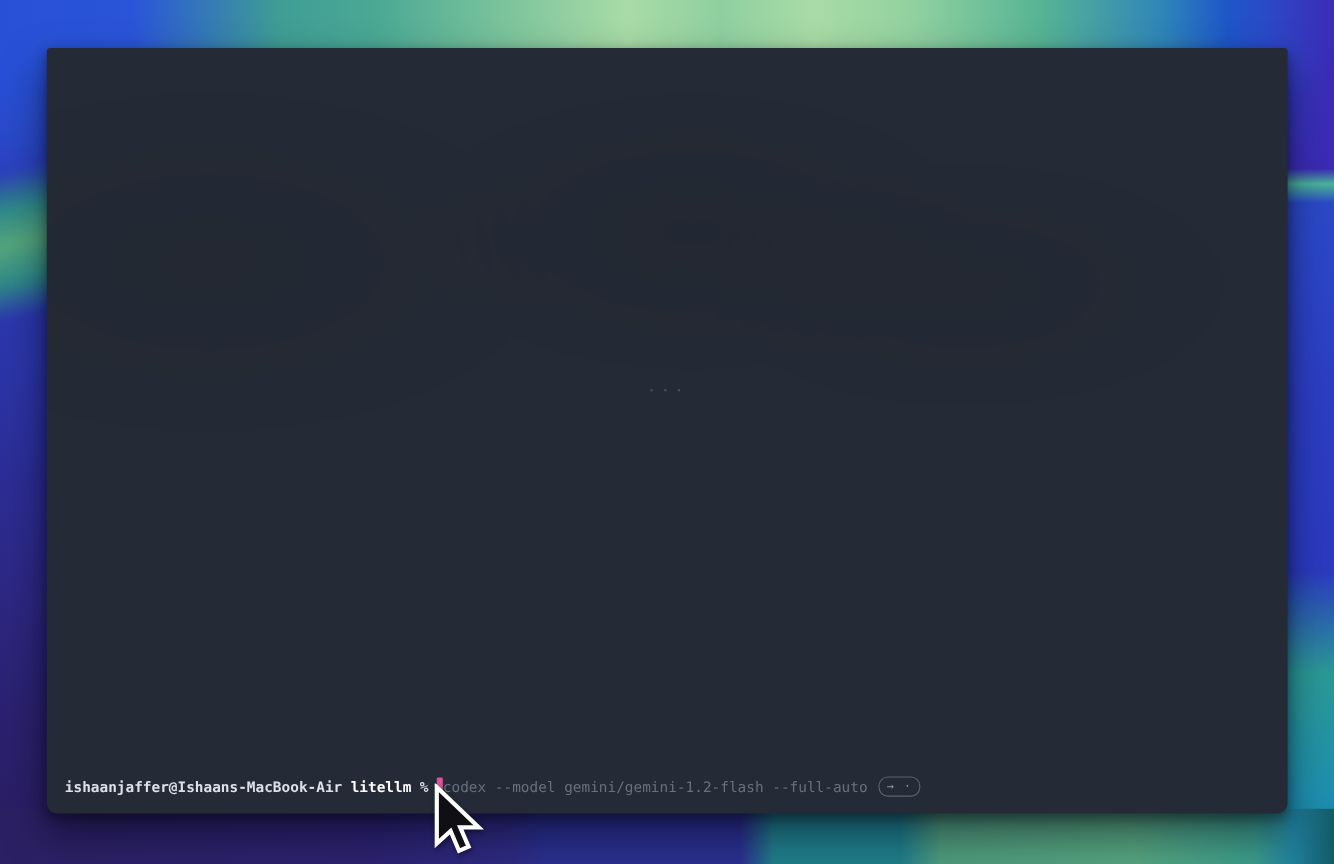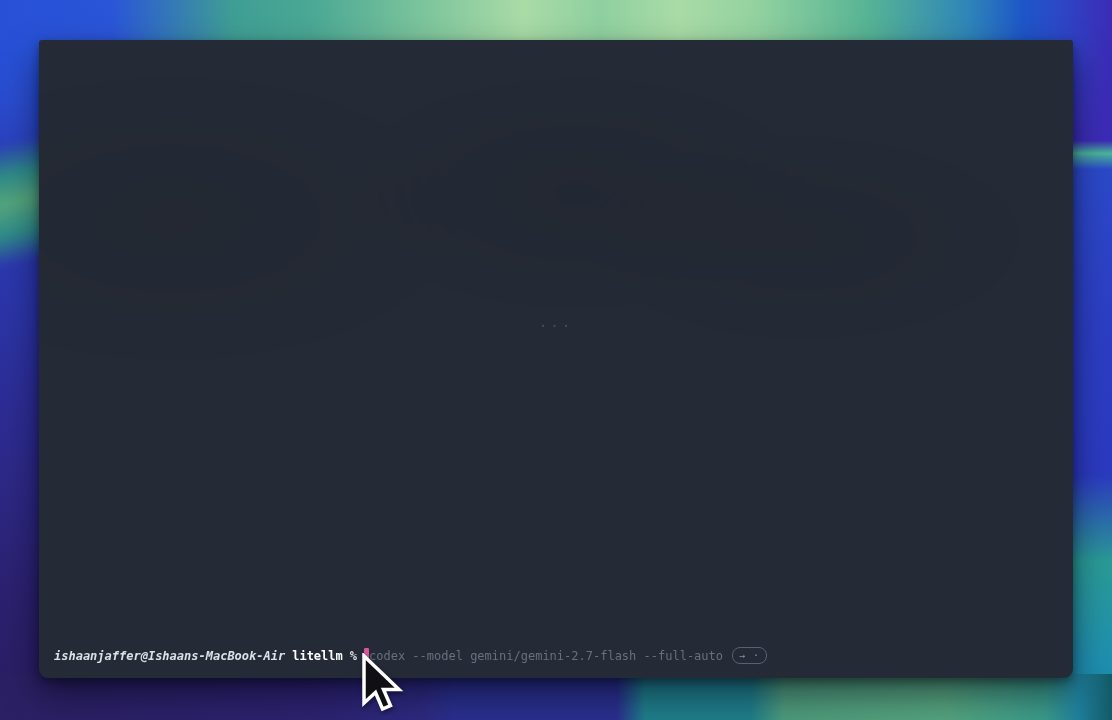--- a/index.html
+++ b/index.html
@@ -66,21 +66,21 @@
   }
   .loading-dots{
     position:absolute;left:50%;top:279px;transform:translateX(-50%);
     color:#454e5e;font-size:14px;letter-spacing:3px;line-height:14px;
   }
   .prompt-line{
     position:absolute;left:15px;right:15px;bottom:14px;
     display:flex;align-items:center;white-space:pre;
     font-size:12px;line-height:16px;
   }
-  .prompt-user{color:#dce1e7;font-weight:700;font-style:italic;}
+  .prompt-user{color:#dce1e7;font-weight:700;}
   .prompt-dir{color:#ffffff;font-weight:700;margin-left:7px;}
   .prompt-sym{color:#dce1e7;font-weight:700;margin-left:7px;}
   .caret{
     display:inline-block;width:5px;height:15px;margin-left:7px;
     background:#d9559b;border-radius:1px;flex:0 0 auto;
   }
   .suggestion{color:#68707e;}
   .hint-box{
     display:inline-flex;align-items:center;justify-content:center;
     margin-left:9px;padding:0 6px;height:15px;
@@ -107,21 +107,21 @@
   <div class="terminal">
     <div class="ghost"></div>
 
     <div class="loading-dots">···</div>
 
     <div class="prompt-line">
       <span class="prompt-user">ishaanjaffer@Ishaans-MacBook-Air</span>
       <span class="prompt-dir">litellm</span>
       <span class="prompt-sym">%</span>
       <span class="caret"></span>
-      <span class="suggestion">codex --model gemini/gemini-2.7-flash --full-auto</span>
+      <span class="suggestion">codex --model gemini/gemini-1.2-flash --full-auto</span>
       <span class="hint-box">
         <span>→ ·</span>
       </span>
     </div>
   </div>
 
   <svg class="pointer" viewBox="0 0 44 66" xmlns="http://www.w3.org/2000/svg">
     <polygon points="3,3 3,50 14.5,39.5 21.5,56 29.5,52.5 22.5,36.5 38,36.5" fill="#101014" stroke="#ffffff" stroke-width="3.5" stroke-linejoin="miter"></polygon>
   </svg>
 </div>

